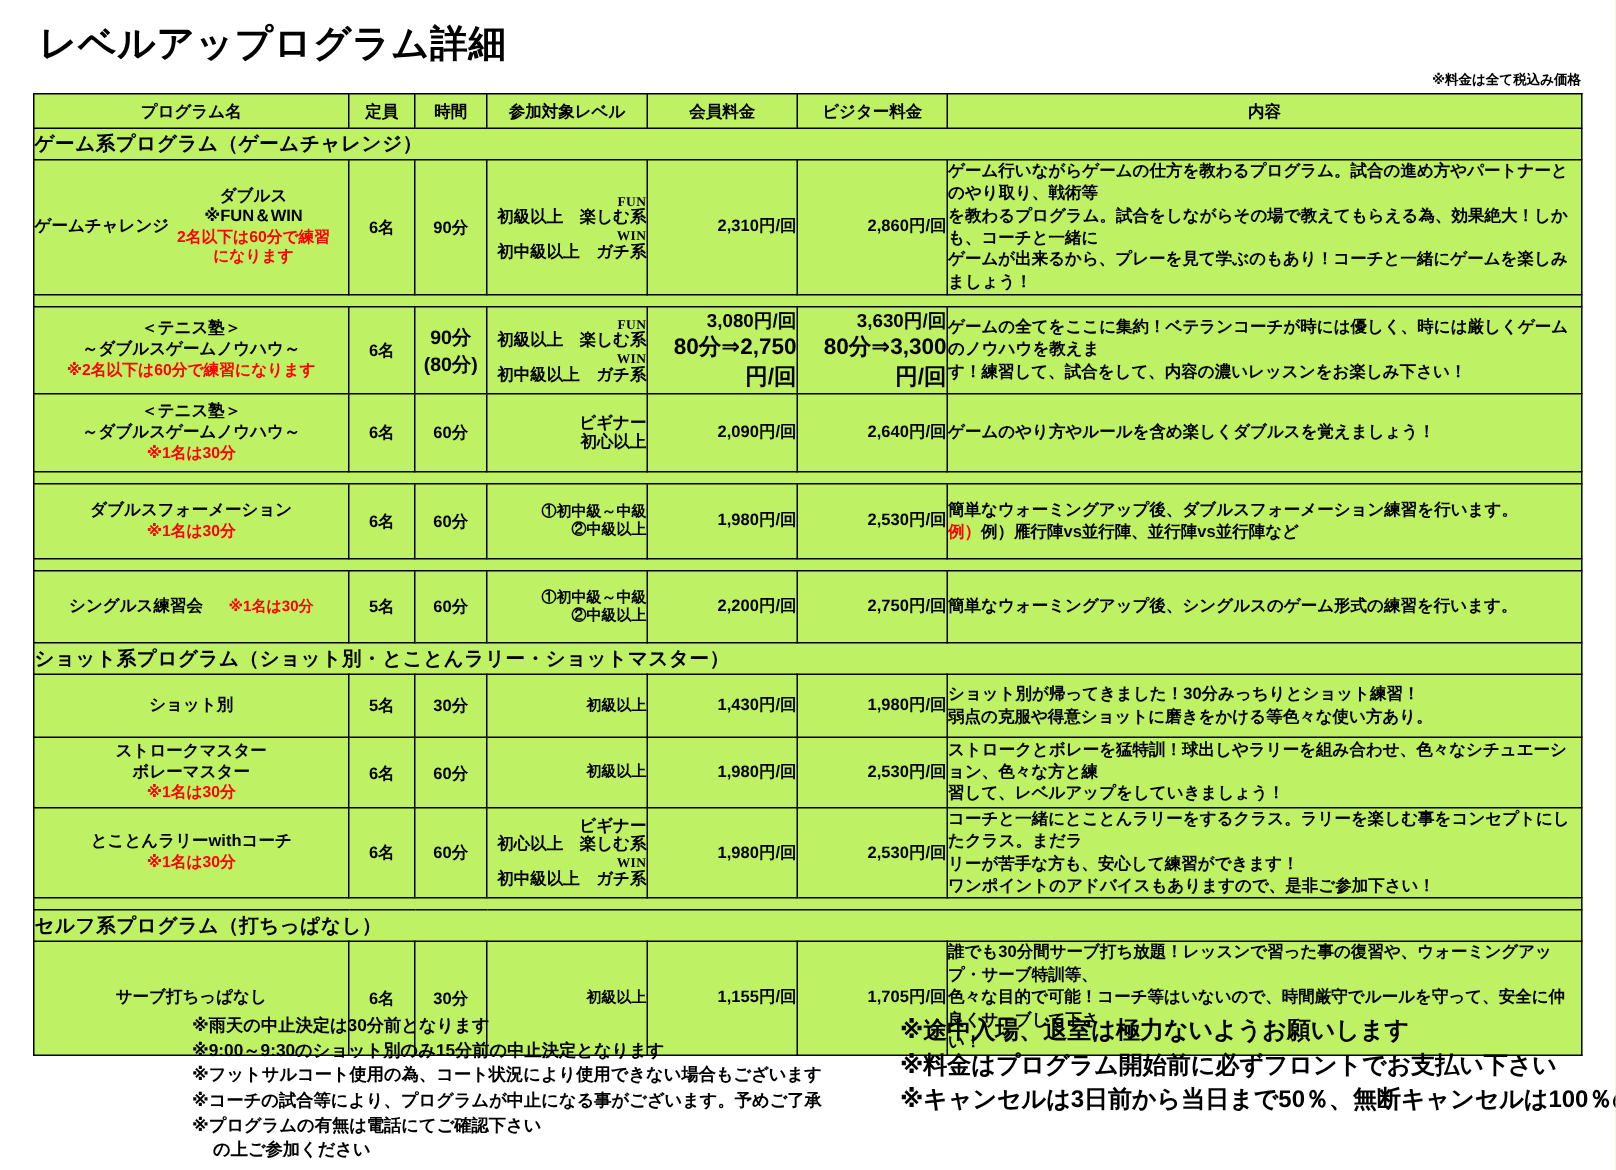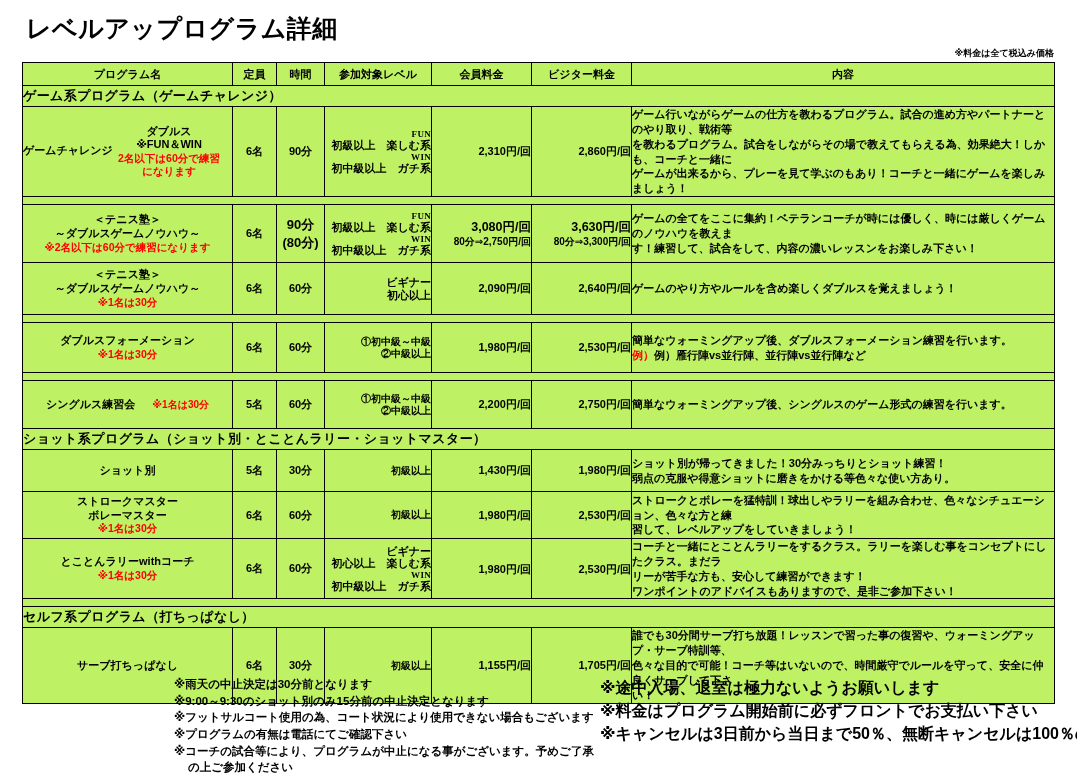--- a/index.html
+++ b/index.html
@@ -113,21 +113,21 @@
     padding: 2px 2px;
     font-family: Liberation Serif, serif;
   }
   td.level .lv-tag { display: block; font-size: 9px; letter-spacing: .3px; }
   td.level .lv-row { display: block; white-space: nowrap; }
   td.price {
     text-align: right;
     font-size: 12.5px;
     line-height: 1.3;
   }
-  td.price .p-sub { display: block; font-size: 10px; }
+  td.price .p-sub { display: block; font-size: 15px; }
   td.desc {
     text-align: left;
     font-size: 10.5px;
     line-height: 1.35;
     padding: 3px 6px 3px 8px;
   }
   td.desc p { margin: 0; }
   .red { color: #ff0000; }
   .red-sm { color: #ff0000; font-size: 10px; }
   .note-red { color: #ff0000; font-size: 10.5px; display: block; }
@@ -141,21 +141,20 @@
     height: 100px;
   }
   .fn-left {
     position: absolute;
     left: 128px;
     top: 0;
     font-size: 11.5px;
     font-weight: bold;
     line-height: 1.45;
     white-space: nowrap;
-    margin-left: 46px;
   }
   .fn-right {
     position: absolute;
     left: 600px;
     top: 0;
     font-size: 16px;
     font-weight: bold;
     line-height: 1.45;
     white-space: nowrap;
   }
@@ -413,22 +412,22 @@
 
       </tbody>
     </table>
   </div>
 
   <div class="footnotes">
     <div class="fn-left">
       <div>※雨天の中止決定は30分前となります</div>
       <div>※9:00～9:30のショット別のみ15分前の中止決定となります</div>
       <div>※フットサルコート使用の為、コート状況により使用できない場合もございます</div>
+      <div>※コーチの試合等により、プログラムが中止になる事がございます。予めご了承</div>
       <div>※プログラムの有無は電話にてご確認下さい</div>
-      <div>※コーチの試合等により、プログラムが中止になる事がございます。予めご了承</div>
       <div class="fn-indent">の上ご参加ください</div>
     </div>
     <div class="fn-right">
       <div>※途中入場、退室は極力ないようお願いします</div>
       <div>※料金はプログラム開始前に必ずフロントでお支払い下さい</div>
       <div>※キャンセルは3日前から当日まで50％、無断キャンセルは100％の料金を申し受けます</div>
     </div>
   </div>
 
 </div>

